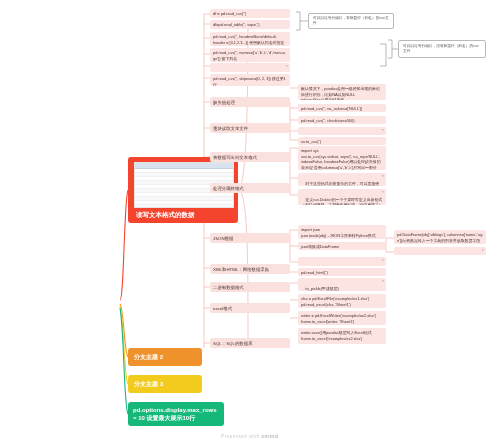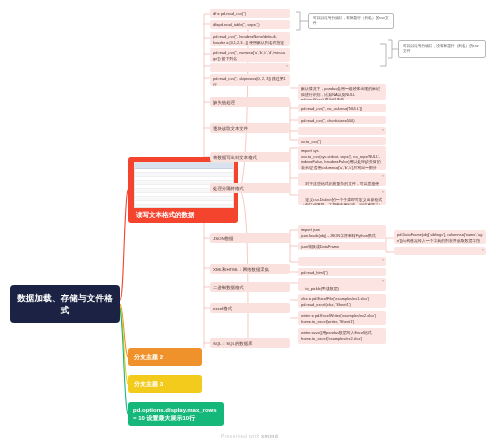--- a/index.html
+++ b/index.html
@@ -133,23 +133,20 @@
     <line x1="386" y1="238" x2="386" y2="252" stroke="#f2b2aa" stroke-width="0.7"></line>
     <line x1="380" y1="245" x2="386" y2="245" stroke="#f2b2aa" stroke-width="0.7"></line>
 
     <path d="M296 12 L300 12 L300 30 L296 30" stroke="#9a9a9a" stroke-width="0.7" fill="none"></path>
     <line x1="300" y1="21" x2="308" y2="21" stroke="#9a9a9a" stroke-width="0.7"></line>
     <path d="M388 40 L392 40 L392 58 L388 58" stroke="#9a9a9a" stroke-width="0.7" fill="none"></path>
     <line x1="392" y1="49" x2="398" y2="49" stroke="#9a9a9a" stroke-width="0.7"></line>
     <path d="M380 44 L386 44 L386 66 L380 66" stroke="#9a9a9a" stroke-width="0.7" fill="none"></path>
   </svg>
 
-  <div class="root">
-    <span>数据加载、存储与文件格式</span>
-  </div>
 
   <div class="topic red">
     <div class="thumb">
       <div class="thead"></div>
       <div class="trow"></div>
         <div class="trow"></div>
         <div class="trow"></div>
       <div class="trow"></div>
         <div class="trow"></div>
         <div class="trow"></div>

